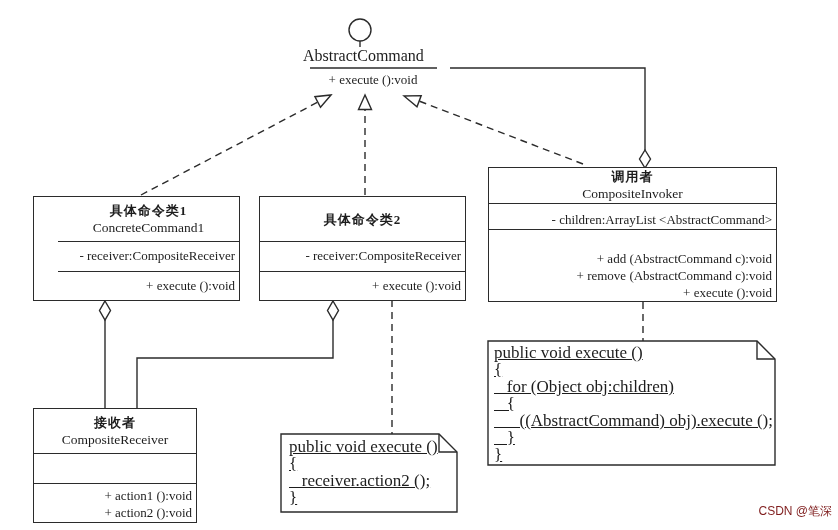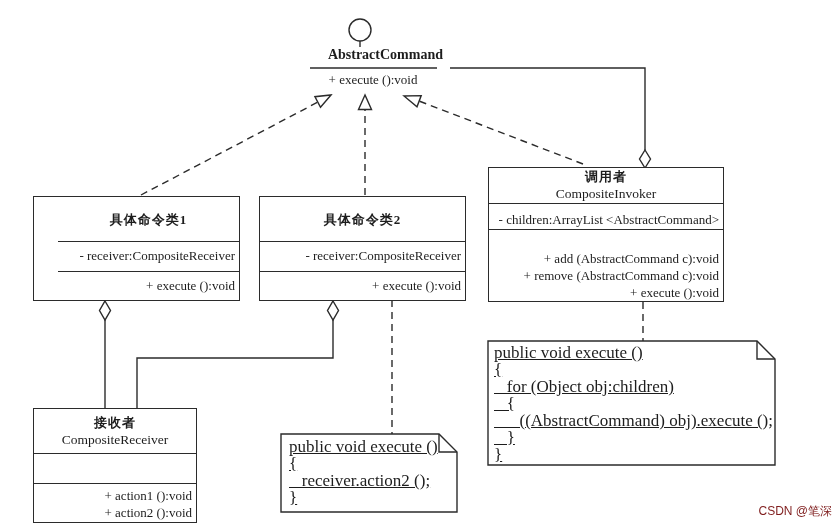--- a/index.html
+++ b/index.html
@@ -56,23 +56,22 @@
     font-size: 13px;
     line-height: 17px;
     padding: 5px 4px 0 7px;
     white-space: pre-line;
     text-align: right;
   }
   .iface-name {
     position: absolute;
     left: 303px; top: 47px;
     width: 140px;
-    text-align: right;
-    font-size: 14px;
-    font-weight: bold;
+    text-align: left;
+    font-size: 16px;
   }
   .iface-ops {
     position: absolute;
     left: 303px; top: 72px;
     width: 140px;
     text-align: center;
     font-size: 13px;
   }
   .note-text {
     position: absolute;
@@ -131,34 +130,35 @@
       <polyline points="757,341 757,359 775,359"></polyline>
     </g>
   </svg>
 
   <div class="iface-name">AbstractCommand</div>
   <div class="iface-ops">+ execute ():void</div>
 
   <div class="uml-class" style="left:33px; top:196px; width:207px; height:105px;padding-left:24px;">
     <div class="compartment comp-title" style="height:44px;">
       <div class="t-zh">具体命令类1</div>
+      <div class="t-en">ConcreteCommand1</div>
     </div>
     <div class="compartment comp-attrs" style="height:30px;">- receiver:CompositeReceiver</div>
     <div class="compartment comp-methods" style="flex:1;">+ execute ():void</div>
   </div>
 
   <div class="uml-class" style="left:259px; top:196px; width:207px; height:105px;">
     <div class="compartment comp-title" style="height:44px;">
       <div class="t-zh">具体命令类2</div>
     </div>
     <div class="compartment comp-attrs" style="height:30px;">- receiver:CompositeReceiver</div>
     <div class="compartment comp-methods" style="flex:1;">+ execute ():void</div>
   </div>
 
-  <div class="uml-class" style="left:488px; top:167px; width:236px; height:135px;">
+  <div class="uml-class" style="left:488px; top:167px; width:289px; height:135px;">
     <div class="compartment comp-title" style="height:41px;">
       <div class="t-zh">调用者</div>
       <div class="t-en">CompositeInvoker</div>
     </div>
     <div class="compartment comp-attrs" style="height:33px; padding-top:7px;">- children:ArrayList &lt;AbstractCommand&gt;</div>
     <div class="compartment comp-methods" style="flex:1; padding-top:20px;">+ add (AbstractCommand c):void
 + remove (AbstractCommand c):void
 + execute ():void</div>
   </div>
 

